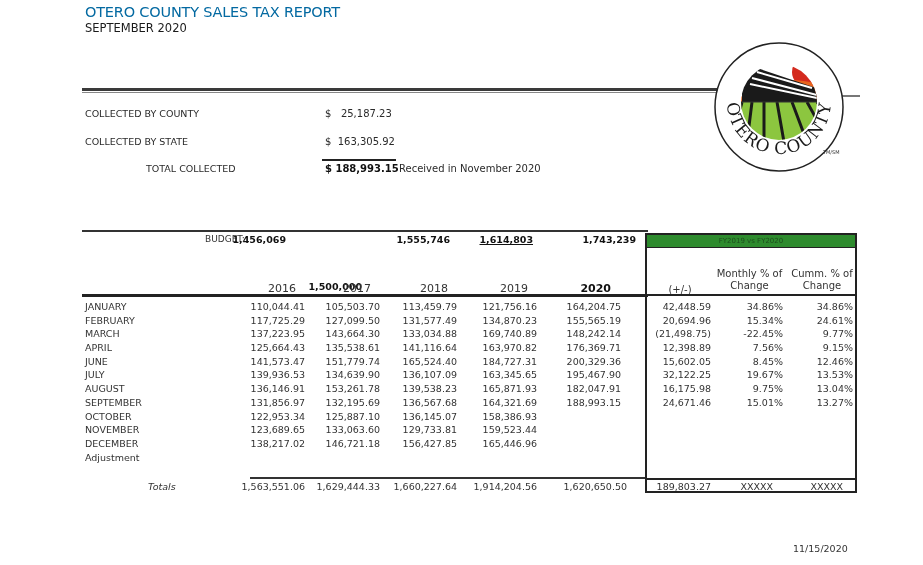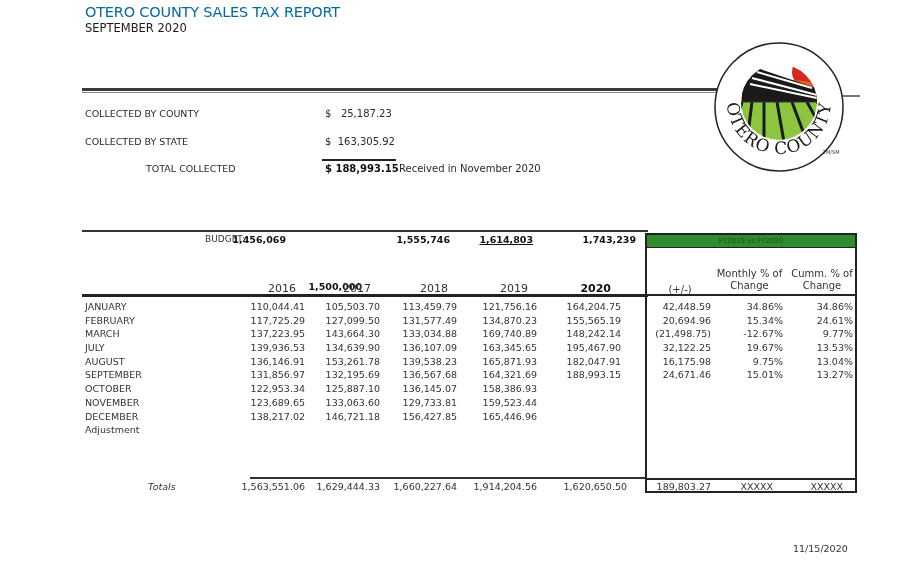--- a/index.html
+++ b/index.html
@@ -145,22 +145,44 @@
     <span class="c" style="left:692px">24.61%</span>
   </div>
   <div class="row">
     <span class="month">MARCH</span>
     <span class="c" style="left:144px">137,223.95</span>
     <span class="c" style="left:219px">143,664.30</span>
     <span class="c" style="left:296px">133,034.88</span>
     <span class="c" style="left:376px">169,740.89</span>
     <span class="c" style="left:460px">148,242.14</span>
     <span class="c" style="left:550px">(21,498.75)</span>
-    <span class="c" style="left:622px">-12.67%</span>
+    <span class="c" style="left:622px">-22.45%</span>
     <span class="c" style="left:692px">9.77%</span>
+  </div>
+  <div class="row">
+    <span class="month">APRIL</span>
+    <span class="c" style="left:144px">125,664.43</span>
+    <span class="c" style="left:219px">135,538.61</span>
+    <span class="c" style="left:296px">141,116.64</span>
+    <span class="c" style="left:376px">163,970.82</span>
+    <span class="c" style="left:460px">176,369.71</span>
+    <span class="c" style="left:550px">12,398.89</span>
+    <span class="c" style="left:622px">7.56%</span>
+    <span class="c" style="left:692px">9.15%</span>
+  </div>
+  <div class="row">
+    <span class="month">JUNE</span>
+    <span class="c" style="left:144px">141,573.47</span>
+    <span class="c" style="left:219px">151,779.74</span>
+    <span class="c" style="left:296px">165,524.40</span>
+    <span class="c" style="left:376px">184,727.31</span>
+    <span class="c" style="left:460px">200,329.36</span>
+    <span class="c" style="left:550px">15,602.05</span>
+    <span class="c" style="left:622px">8.45%</span>
+    <span class="c" style="left:692px">12.46%</span>
   </div>
   <div class="row">
     <span class="month">JULY</span>
     <span class="c" style="left:144px">139,936.53</span>
     <span class="c" style="left:219px">134,639.90</span>
     <span class="c" style="left:296px">136,107.09</span>
     <span class="c" style="left:376px">163,345.65</span>
     <span class="c" style="left:460px">195,467.90</span>
     <span class="c" style="left:550px">32,122.25</span>
     <span class="c" style="left:622px">19.67%</span>

